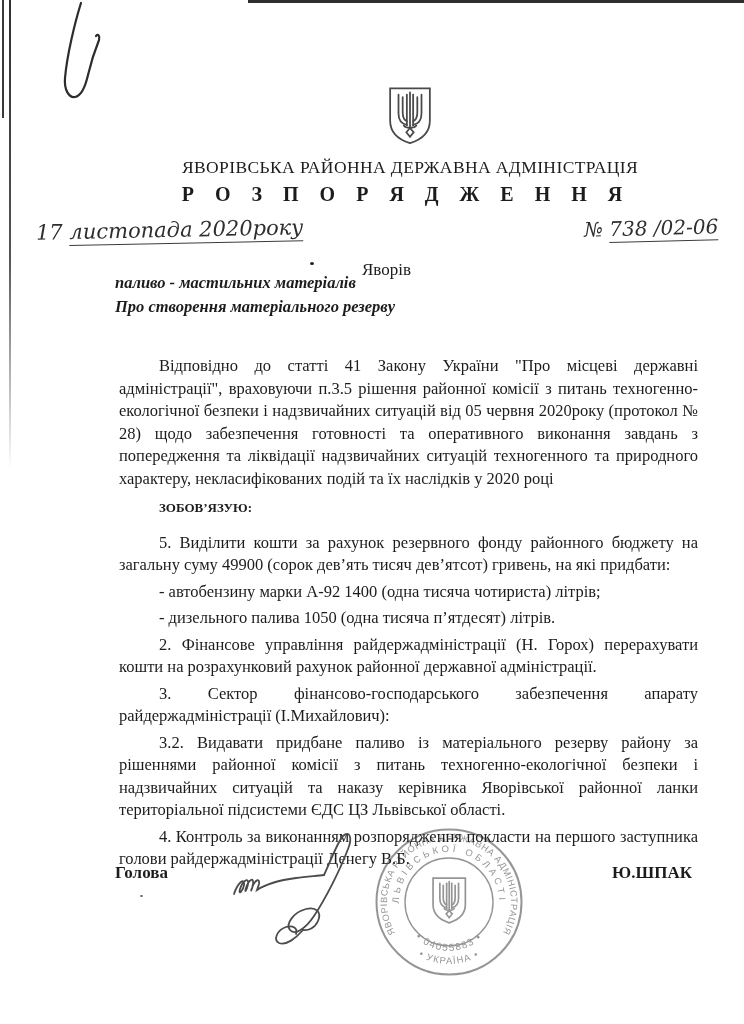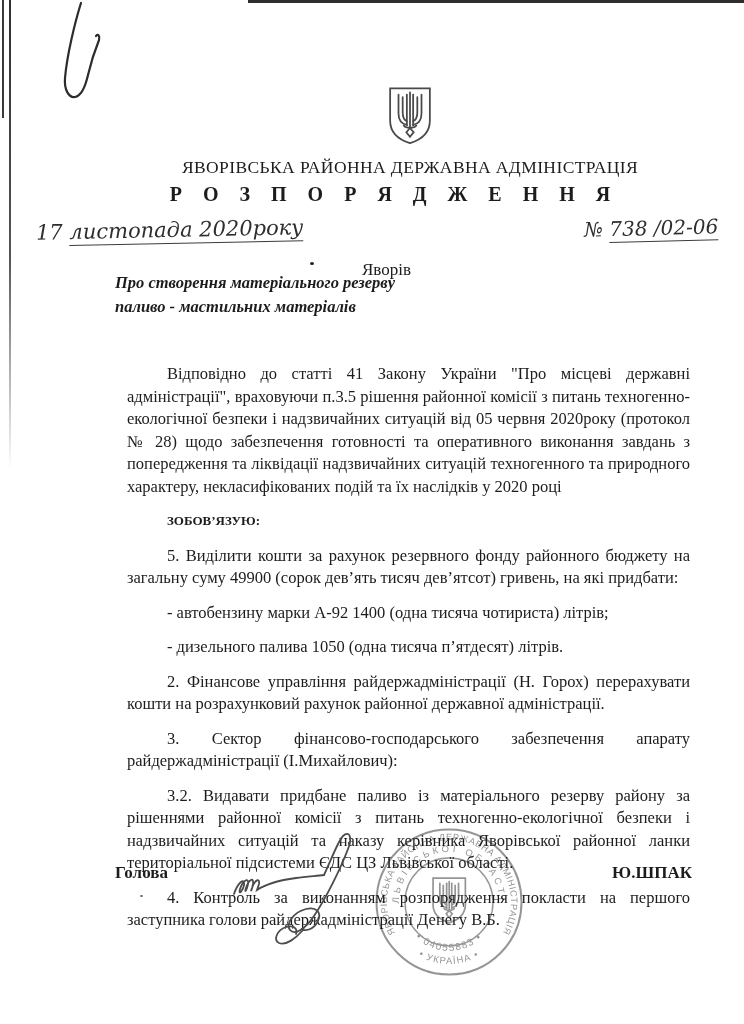--- a/index.html
+++ b/index.html
@@ -10,36 +10,36 @@
   .artifact{position:absolute;}
   .top-edge-line{top:0;left:248px;width:496px;height:3px;background:#2e2e2e;}
   .left-edge-line-a{top:0;left:2px;width:2px;height:118px;background:#3a3a3a;}
   .left-edge-line-b{top:0;left:9px;width:2px;height:470px;
     background:linear-gradient(#2f2f2f 0%, #555 55%, rgba(120,120,120,0) 100%);}
   .dot-artifact-1{top:262px;left:310px;width:4px;height:3px;background:#222;border-radius:50%;}
   .dot-artifact-2{top:895px;left:140px;width:3px;height:2px;background:#666;border-radius:50%;}
 
   .org-name{position:absolute;top:157px;left:80px;width:660px;text-align:center;
     font-size:17.5px;letter-spacing:0.4px;white-space:nowrap;}
-  .doc-type{position:absolute;top:183px;left:64px;width:660px;text-align:center;
+  .doc-type{position:absolute;top:183px;left:76px;width:660px;text-align:center;
     font-weight:bold;font-size:20px;letter-spacing:8px;white-space:nowrap;}
 
   .dateline{position:absolute;top:214px;left:0;width:744px;height:36px;}
   .hand{font-family:"DejaVu Serif", serif;font-style:italic;color:#2e2e2e;}
   .date-hand{position:absolute;left:36px;top:4px;font-size:21px;transform:rotate(-1.2deg);white-space:nowrap;}
   .date-hand .u, .doc-number .u{border-bottom:1.6px solid #3c3c3c;padding-bottom:1px;}
   .place{position:absolute;left:362px;top:7px;font-size:17px;margin-top:39px;}
   .doc-number{position:absolute;left:584px;top:2px;font-size:20px;transform:rotate(-1.5deg);white-space:nowrap;}
 
   .subject{position:absolute;top:271px;left:115px;width:360px;
     font-weight:bold;font-style:italic;font-size:16.5px;line-height:23.5px;}
 
   .doc-body{position:absolute;top:351px;left:115px;width:587px;
     font-size:16.5px;line-height:22.5px;text-align:justify;}
-  .doc-body p{margin:12px;text-indent:40px;}
+  .doc-body p{margin:4px;text-indent:40px;}
   .resolve-heading{font-weight:bold;margin-top:7px !important;margin-bottom:12px !important;font-size:13px;}
 
   .signer-row{position:absolute;top:863px;left:115px;width:587px;height:24px;
     font-weight:bold;font-size:17px;}
   .signer-title{position:absolute;left:0;top:0;}
   .signer-name{position:absolute;right:10px;top:0;}
 
   .signature-svg{position:absolute;left:226px;top:832px;}
   .stamp-svg{position:absolute;left:374px;top:826px;opacity:0.92;}
   .paperclip-svg{position:absolute;left:40px;top:0;}
@@ -81,22 +81,22 @@
 <div class="org-name">ЯВОРІВСЬКА РАЙОННА ДЕРЖАВНА АДМІНІСТРАЦІЯ</div>
 <div class="doc-type">Р О З П О Р Я Д Ж Е Н Н Я</div>
 
 <div class="dateline">
   <span class="hand date-hand"><span>17</span> <span class="u">листопада 2020року</span></span>
   <span class="place">Яворів</span>
   <span class="hand doc-number"><span>№</span> <span class="u">738 /02-06</span></span>
 </div>
 
 <div class="subject">
+  <div>паливо - мастильних матеріалів</div>
   <div>Про створення матеріального резерву</div>
-  <div>паливо - мастильних матеріалів</div>
 </div>
 
 <svg class="stamp-svg" width="150" height="152" viewBox="0 0 150 152">
   <circle cx="75" cy="76" r="72.5" fill="none" stroke="#8d8d8d" stroke-width="2"></circle>
   <circle cx="75" cy="76" r="44" fill="none" stroke="#8d8d8d" stroke-width="1.4"></circle>
   <defs>
     <path id="arcOuterTop" d="M 21.3,107 A 62,62 0 1 1 128.7,107"></path>
     <path id="arcInnerTop" d="M 31.7,101 A 50,50 0 1 1 118.3,101"></path>
     <path id="arcOuterBottom" d="M 14.6,89.9 A 62,62 0 0 0 135.4,89.9"></path>
     <path id="arcInnerBottom" d="M 27.3,87 A 49,49 0 0 0 122.7,87"></path>

